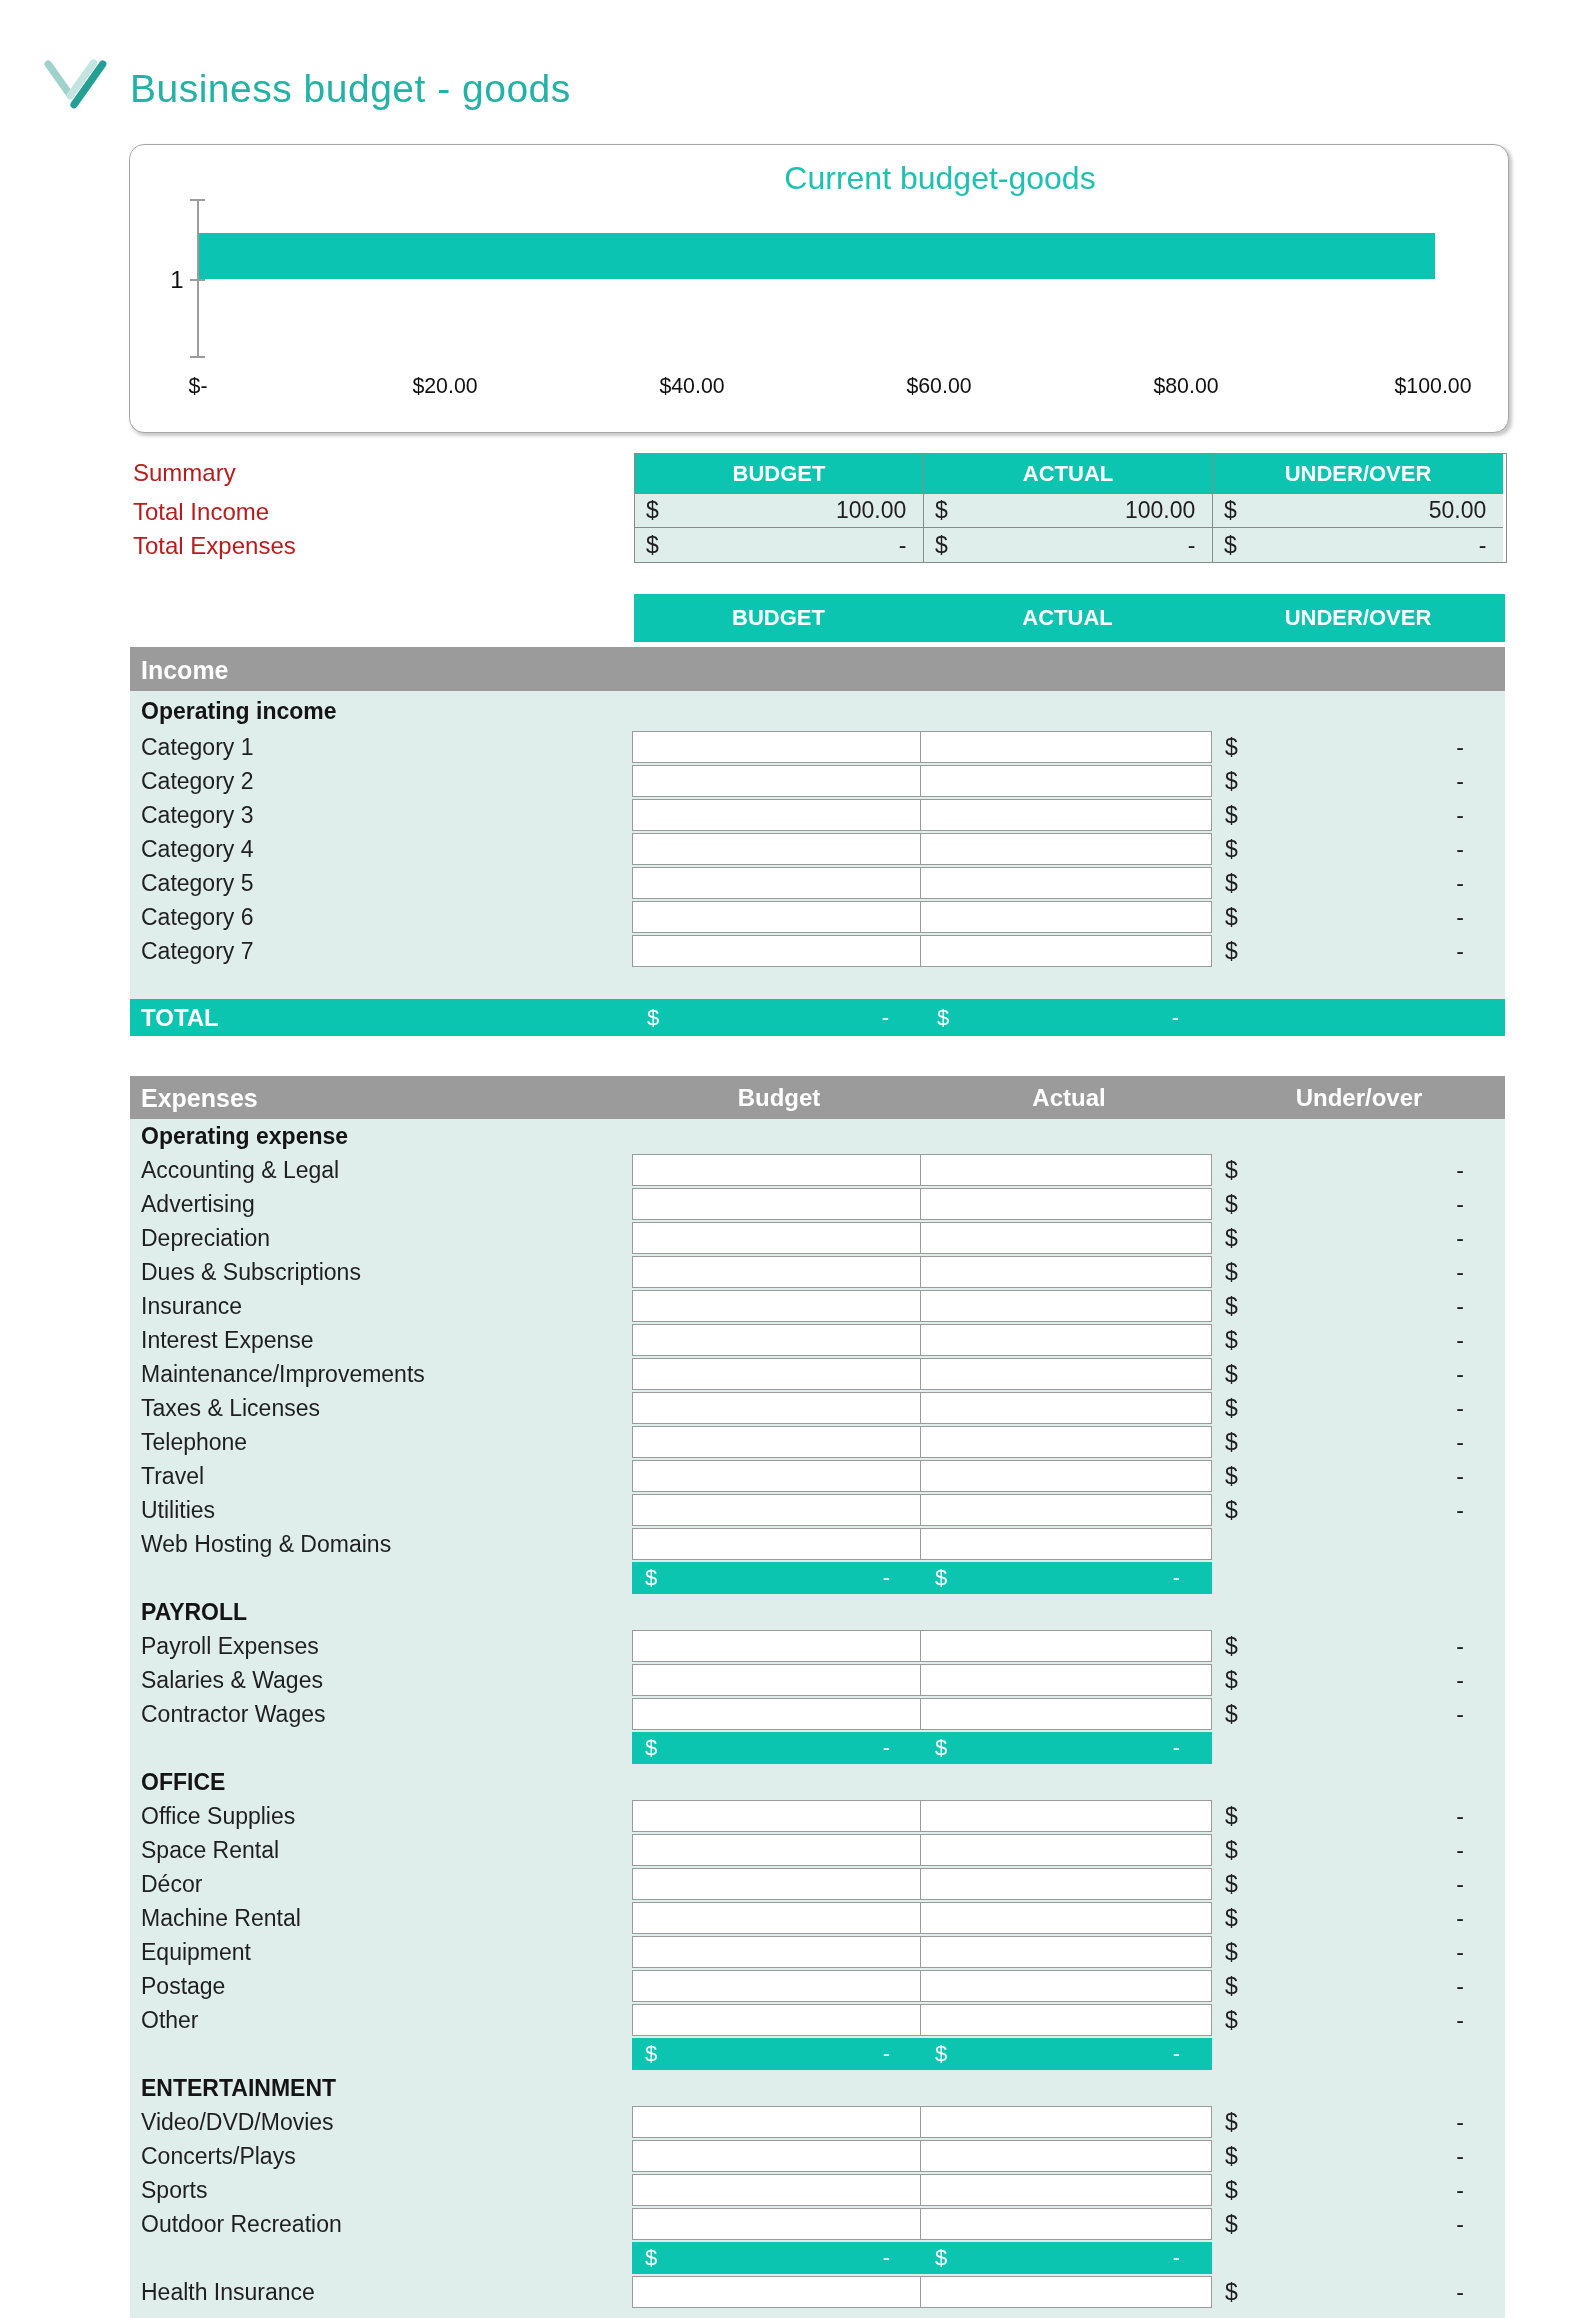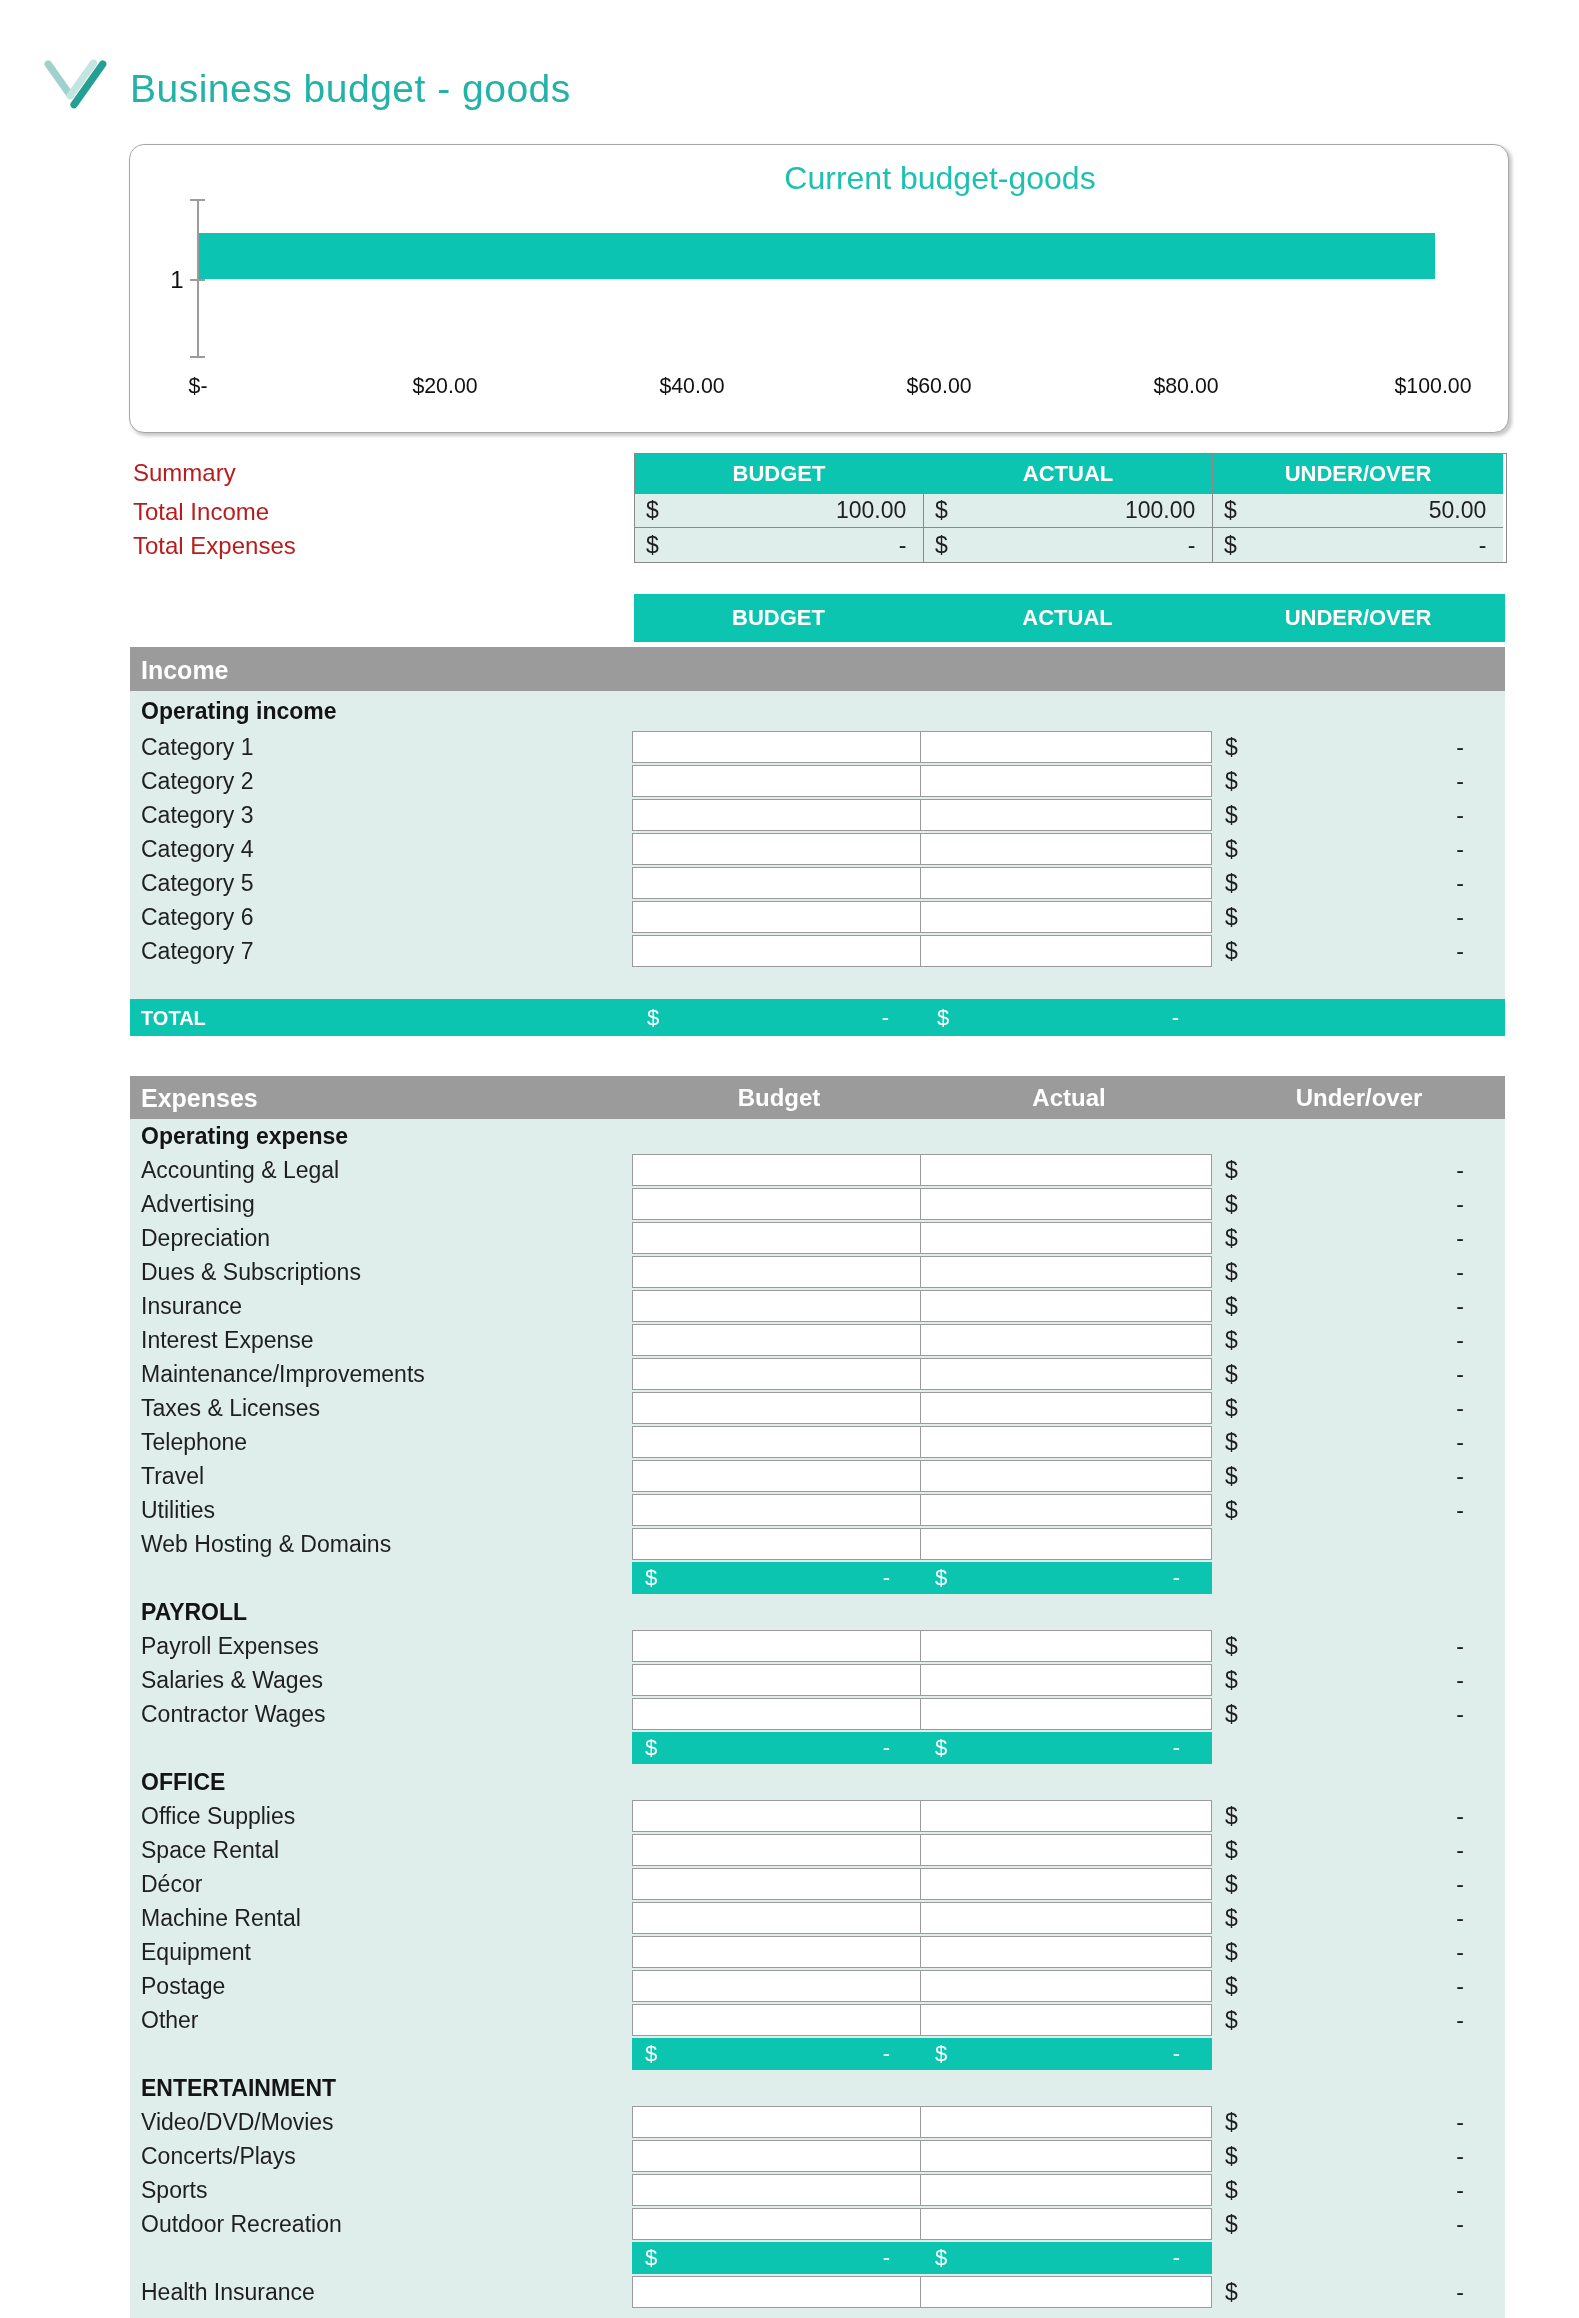--- a/index.html
+++ b/index.html
@@ -101,21 +101,21 @@
   }
   .subtotal-bar .half {
     width:50%; display:flex; align-items:center; justify-content:space-between;
     padding:0 32px 0 13px;
   }
   .total-band {
     position:absolute; left:0; bottom:0; width:100%; height:37px; background:#0cc5b1; color:#ffffff;
   }
   .total-band .total-label {
     position:absolute; left:11px; top:50%; transform:translateY(-50%);
-    font-weight:bold; font-size:20px;
+    font-weight:bold; font-size:24px;
   }
   .total-band .tcell {
     position:absolute; top:0; height:100%; display:flex; align-items:center;
     justify-content:space-between; font-size:22px;
   }
   .tcell.tbudget { left:502px; width:290px; padding:0 33px 0 15px; }
   .tcell.tactual { left:792px; width:290px; padding:0 33px 0 15px; }
 </style>
 </head>
 <body>

